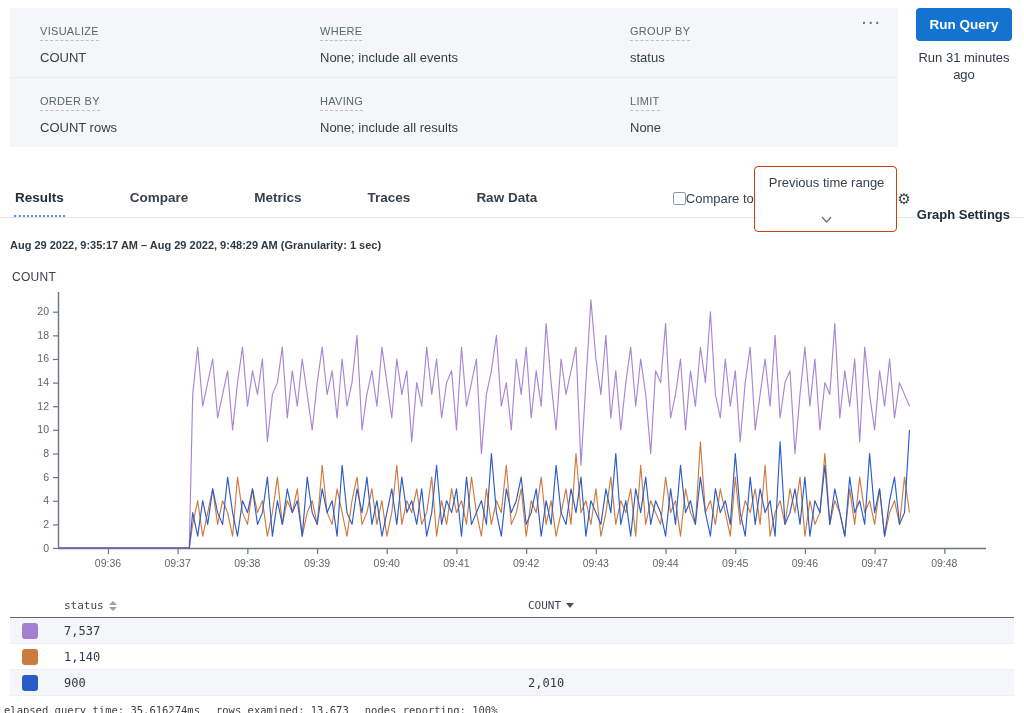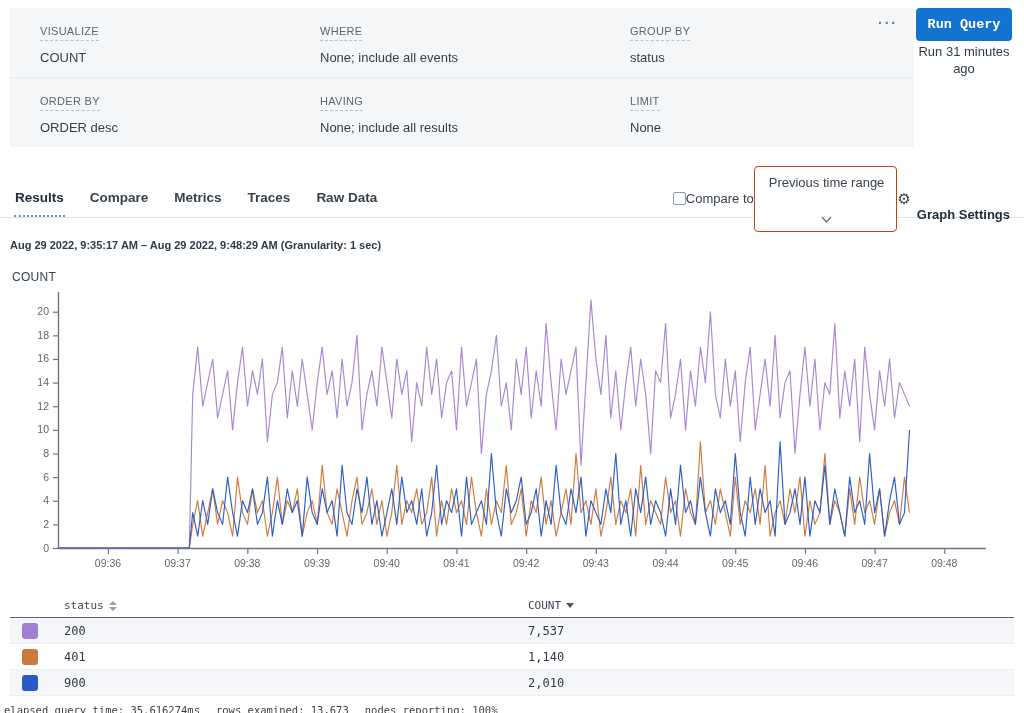--- a/index.html
+++ b/index.html
@@ -2,40 +2,40 @@
 <html><head>
 <meta charset="utf-8">
 <style>
   * { margin:0; padding:0; box-sizing:border-box; }
   html,body { background:#fff; }
   .page {
     position:relative; width:1024px; height:713px; background:#fff;
     font-family:"Liberation Sans", sans-serif; color:#333f49; overflow:hidden;
   }
   
-  .query-row { display:flex; margin:8px 10px 0 10px; }
+  .query-row { display:flex; gap:16px; margin:8px 10px 0 10px; }
   .query-panel { position:relative; flex:1; background:#f4f6f8; }
   .qrow { display:grid; grid-template-columns:280px 310px 1fr; padding:13px 30px 12px 30px; }
   .qrow.first { border-bottom:1px solid #e7eaee; }
   .qlabel {
     display:inline-block; font-size:11px; color:#5a6672; letter-spacing:.3px;
     border-bottom:1px dashed #b9c2cb; padding-bottom:3px;
   }
   .qvalue { margin-top:9px; font-size:13px; color:#333f49; }
   .overflow-menu {
     position:absolute; top:8px; right:16px; color:#6d7680; font-size:14px;
     font-weight:700; letter-spacing:2px; cursor:pointer; line-height:1;
   }
   .run-col { width:100px; display:flex; flex-direction:column; align-items:center; }
   .run-btn {
     width:96px; padding:9px 4px; background:#1273d0; color:#fff; border:none;
-    border-radius:4px; font-family:Liberation Mono, monospace; font-size:13.5px;
+    border-radius:4px; font-family:Liberation Sans, sans-serif; font-size:13.5px;
     font-weight:700; cursor:pointer;
   }
-  .last-run { margin-top:3px; font-size:13px; color:#2f3d4a; text-align:center; line-height:1.3; }
+  .last-run { margin-top:9px; font-size:13px; color:#2f3d4a; text-align:center; line-height:1.3; }
   
   .tabbar {
     display:flex; align-items:stretch; margin-top:33px; padding:0 14px;
     border-bottom:1px solid #e2e6ea; height:38px;
   }
   .tab {
     font-size:13.5px; font-weight:600; color:#37424c; margin-right:24px;
     padding:10px 1px 0 1px; border-bottom:2px dotted transparent; cursor:pointer;
   }
   .tab.active { color:#222e38; border-bottom-color:#5a92d8; }
@@ -81,34 +81,34 @@
 <div class="page">
 
   <div class="query-row">
     <div class="query-panel">
       <div class="qrow first" id="qrow1">
           <div><span class="qlabel">VISUALIZE</span><div class="qvalue">COUNT</div></div>
           <div><span class="qlabel">WHERE</span><div class="qvalue">None; include all events</div></div>
           <div><span class="qlabel">GROUP BY</span><div class="qvalue">status</div></div>
         </div>
       <div class="qrow" id="qrow2">
-          <div><span class="qlabel">ORDER BY</span><div class="qvalue">ORDER desc</div></div>
+          <div><span class="qlabel">ORDER BY</span><div class="qvalue">COUNT rows</div></div>
           <div><span class="qlabel">HAVING</span><div class="qvalue">None; include all results</div></div>
           <div><span class="qlabel">LIMIT</span><div class="qvalue">None</div></div>
         </div>
       <div class="overflow-menu">···</div>
     </div>
     <div class="run-col">
       <button class="run-btn">Run Query</button>
       <div class="last-run">Run 31 minutes ago</div>
     </div>
   </div>
 
   <div class="tabbar">
-    <div id="tabs" style="display:flex;">
+    <div id="tabs" style="display:flex;gap:40px;">
         <div class="tab active">Results</div>
         <div class="tab">Compare</div>
         <div class="tab">Metrics</div>
         <div class="tab">Traces</div>
         <div class="tab">Raw Data</div>
       </div>
     <div class="tab-controls">
       <span class="checkbox"></span>
       <span class="compare-label">Compare to</span>
       <div class="time-dropdown">
@@ -195,28 +195,26 @@
         </div>
         <div class="hcell">
           <span>COUNT</span>
           <span class="tri-desc"></span>
         </div>
       </div>
       <div class="lrow data stripe">
         <div>
           <div class="swatch" style="background: rgb(162, 127, 208);"></div>
         </div>
-        <div class="lcell">200</div>
         <div class="lcell">7,537</div>
       </div>
       <div class="lrow data">
         <div>
           <div class="swatch" style="background: rgb(205, 122, 62);"></div>
         </div>
-        <div class="lcell">401</div>
         <div class="lcell">1,140</div>
       </div>
       <div class="lrow data stripe">
         <div>
           <div class="swatch" style="background: rgb(42, 92, 198);"></div>
         </div>
         <div class="lcell">900</div>
         <div class="lcell">2,010</div>
       </div>
     </div>

